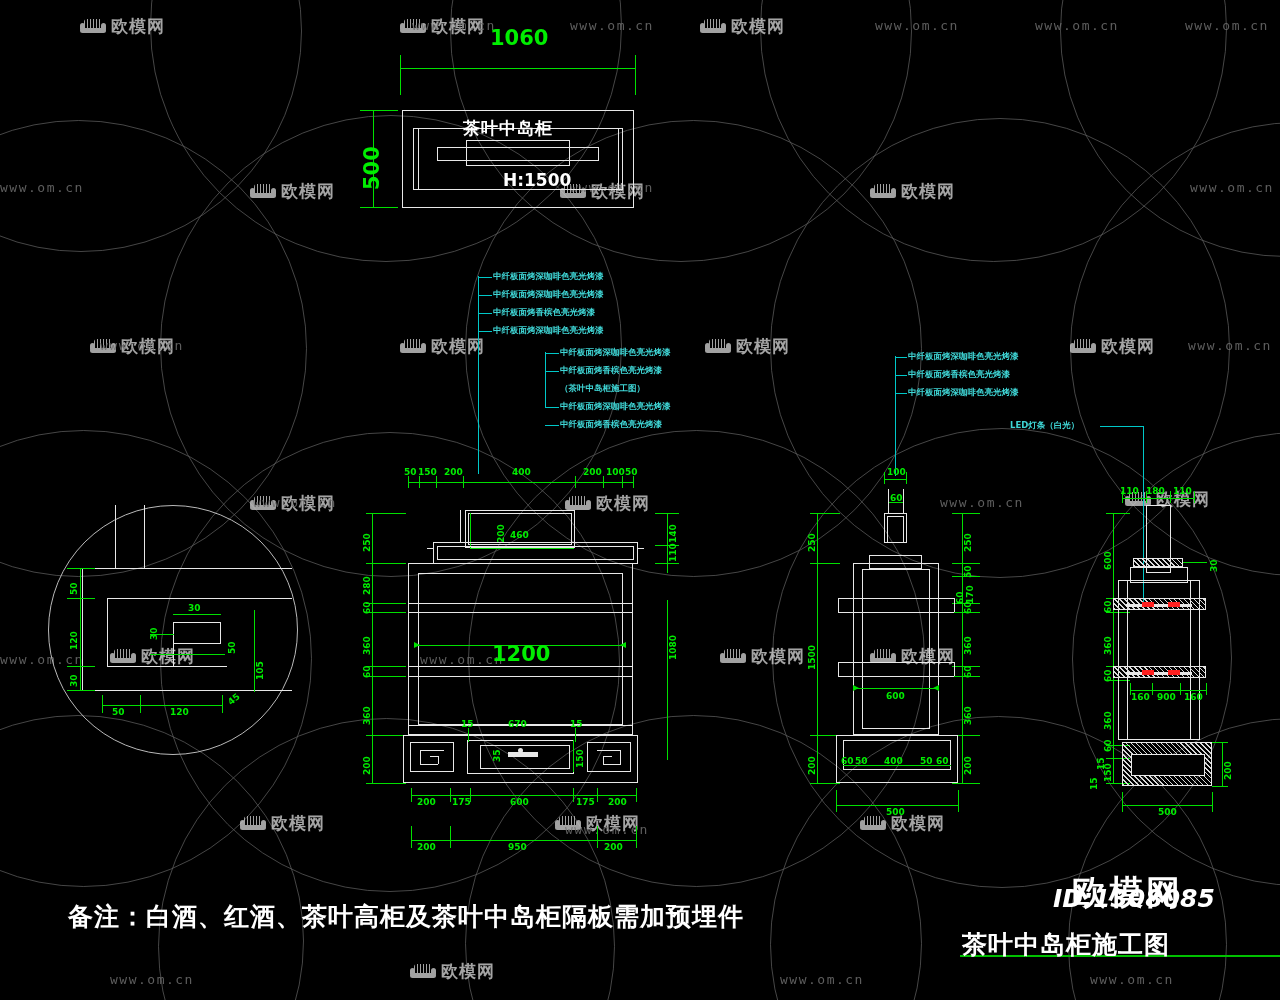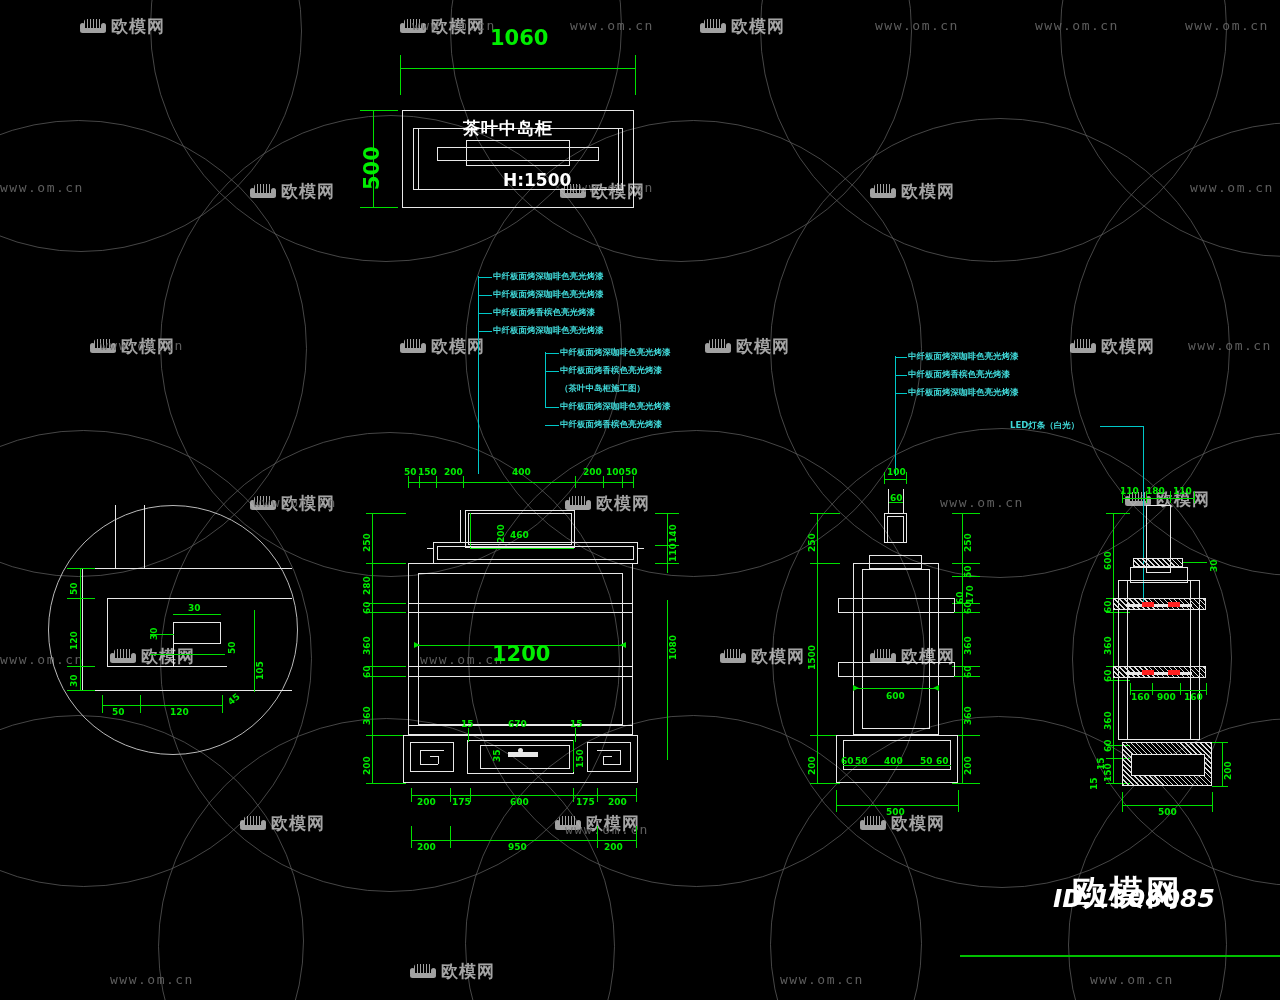--- a/index.html
+++ b/index.html
@@ -644,18 +644,20 @@
     <div class="gl" style="left:1212px;top:742px;width:16px;height:1px;"></div>
     <div class="gl" style="left:1212px;top:786px;width:16px;height:1px;"></div>
     <div class="dim v" style="left:1224px;top:780px;">200</div>
 
     <div class="gl" style="left:1122px;top:805px;width:90px;height:1px;"></div>
     <div class="gl" style="left:1122px;top:792px;width:1px;height:20px;"></div>
     <div class="gl" style="left:1212px;top:792px;width:1px;height:20px;"></div>
     <div class="dim" style="left:1158px;top:808px;">500</div>
   </div>
 
+  <div class="bigcn" style="left:68px;top:900px;">备注：白酒、红酒、茶叶高柜及茶叶中岛柜隔板需加预埋件</div>
 
   <div class="brandbig" style="left:1072px;top:870px;">欧模网</div>
   <div class="banner-rule" style="left:960px;top:955px;width:320px;"></div>
+  <div class="bigcn" style="left:962px;top:928px;">茶叶中岛柜施工图</div>
   <div class="idtext" style="left:1053px;top:884px;font-style:italic;">ID:1308085</div>
 
 </div>
 
 </body></html>

